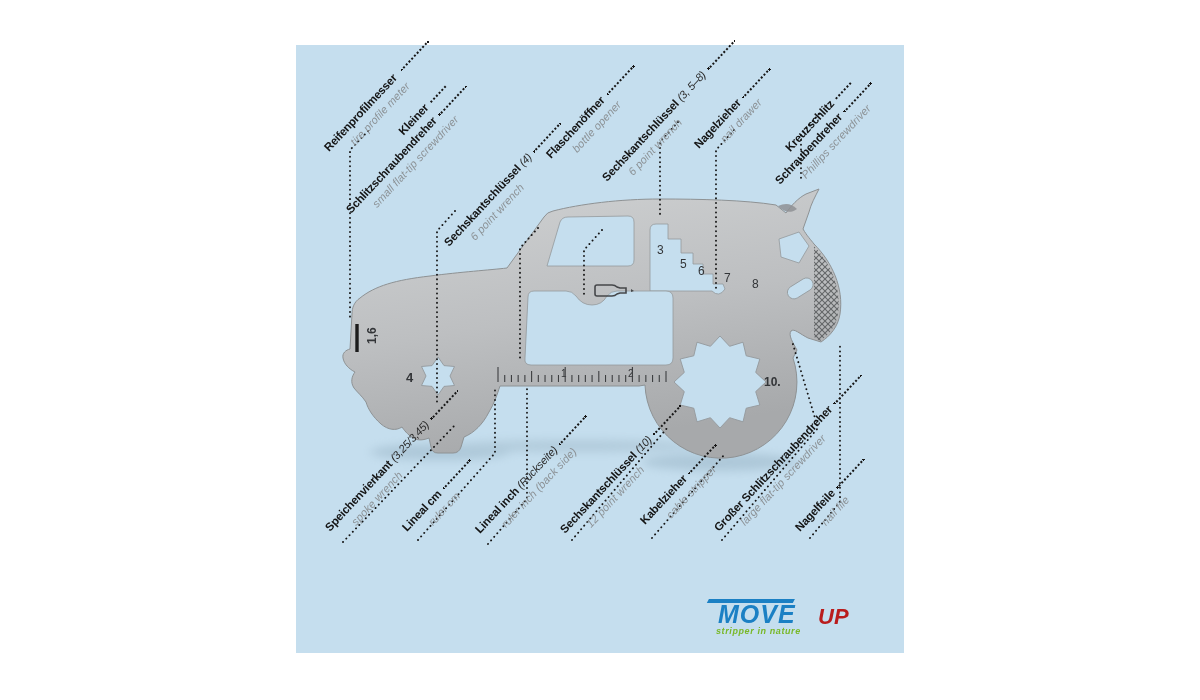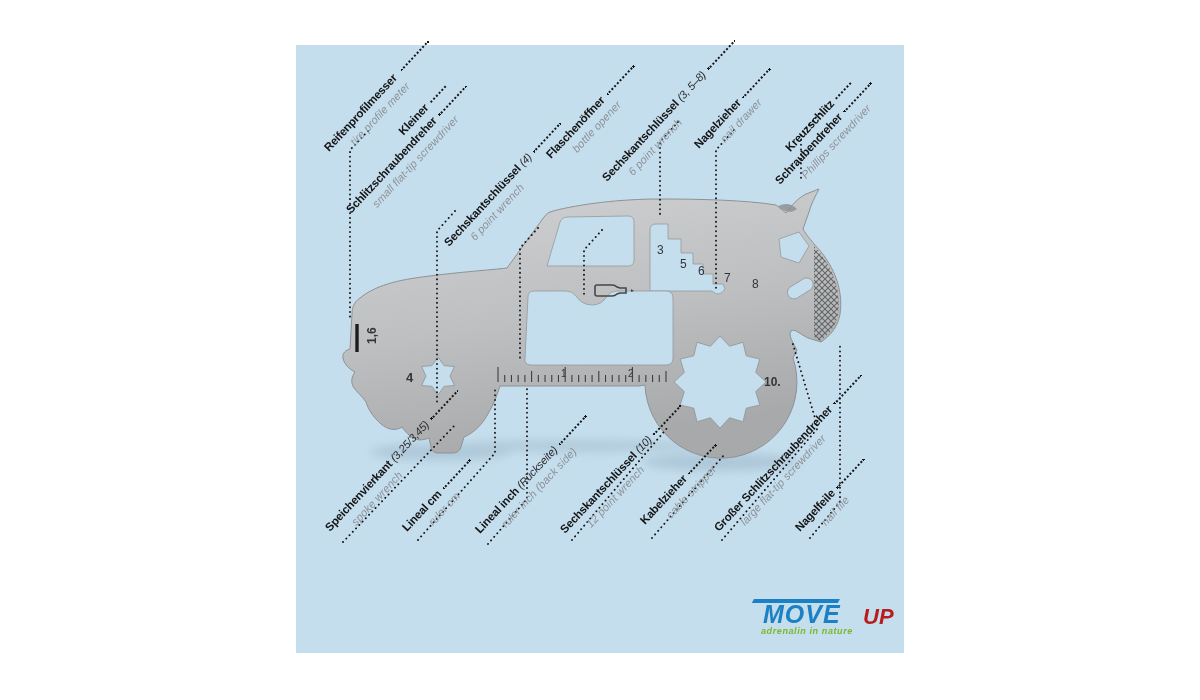--- a/index.html
+++ b/index.html
@@ -15,21 +15,21 @@
   .pre{font-weight:bold;font-size:11.5px;color:#141414;text-align:right;padding-right:14px;letter-spacing:-0.2px;}
   .len{font-size:11px;font-style:italic;color:#8c9296;margin-left:22px;letter-spacing:0.1px;}
   .tail{display:inline-block;width:40px;border-bottom:2.2px dotted #161616;
         margin-left:5px;vertical-align:2px;}
   .tail.short{width:22px;}
   
   #product{position:absolute;left:325px;top:592px;}
   #product .t{font-size:15px;font-weight:bold;color:#1d1d1b;letter-spacing:-0.2px;}
   #product .s{font-size:13.5px;color:#3c3c3b;margin-top:2px;}
   
-  #logo{position:absolute;left:755px;top:596px;width:160px;height:48px;text-decoration:underline;}
+  #logo{position:absolute;left:710px;top:596px;width:160px;height:48px;text-decoration:underline;}
   #logo .bar{position:absolute;left:-2px;top:3px;width:86px;height:3.5px;background:#1b80c4;transform:skewX(-28deg);}
   #logo .w1{position:absolute;left:8px;top:4px;font-size:25px;font-weight:bold;font-style:italic;
             color:#1b80c4;letter-spacing:1px;}
   #logo .w2{position:absolute;left:108px;top:8px;font-size:22px;font-weight:bold;font-style:italic;
             color:#b91c1c;letter-spacing:0px;}
   #logo .tag{position:absolute;left:6px;top:30px;font-size:9px;font-weight:bold;font-style:italic;
              color:#79b829;letter-spacing:0.6px;}
 </style>
 </head>
 <body>
@@ -263,16 +263,16 @@
   <div class="label" style="left:814px;bottom:155px">
     <div class="lde"><span>Nagelfeile</span><span class="tail"></span></div>
     <div class="len">nail file</div>
   </div>
 
 
   <div id="logo">
     <div class="bar"></div>
     <div class="w1">MOVE</div>
     <div class="w2">UP</div>
-    <div class="tag">adrenalin in nature</div>
+    <div class="tag">stripper in nature</div>
   </div>
 
 </div>
 
 </body></html>

